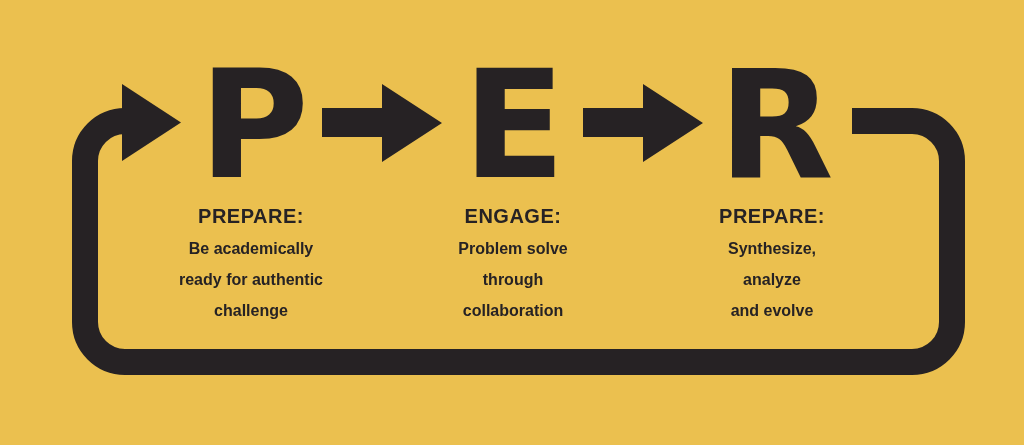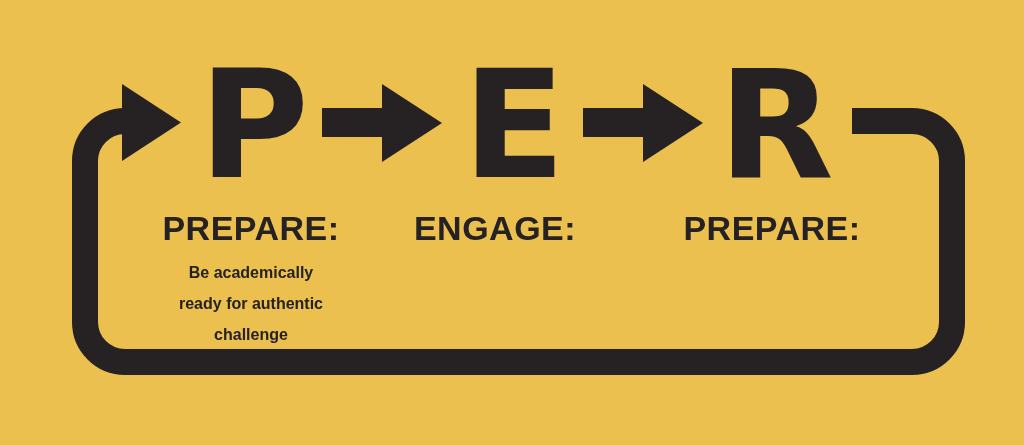--- a/index.html
+++ b/index.html
@@ -41,35 +41,35 @@
     fill: #262224;
   }
   .column {
     position: absolute;
     top: 200px;
     width: 290px;
     text-align: center;
     color: #262224;
   }
   .column-title {
-    margin: 12px;
-    font-size: 34px;
+    margin: 0;
+    font-size: 20px;
     line-height: 33px;
     font-weight: bold;
     letter-spacing: 0.5px;
   }
   .column-body {
     margin: 0;
     font-size: 16px;
     line-height: 31px;
     font-weight: bold;
     white-space: pre-line;
   }
   .col-prepare { left: 106px; }
-  .col-engage  { left: 350px; text-align: center; }
+  .col-engage  { left: 368px; text-align: center; }
   .col-reflect { left: 627px; }
 </style>
 </head>
 <body>
 
 <div class="canvas">
 
   <svg class="loop-svg" viewBox="0 0 1024 445" aria-hidden="true">
 
     <path class="loop-path" d="M 852 121 H 912 A 40 40 0 0 1 952 161 V 322 A 40 40 0 0 1 912 362 H 125 A 40 40 0 0 1 85 322 V 161 A 40 40 0 0 1 125 121 H 127"></path>
@@ -87,19 +87,25 @@
 
   <div class="column col-prepare">
     <h3 class="column-title">PREPARE:</h3>
     <p class="column-body">Be academically
 ready for authentic
 challenge</p>
   </div>
 
   <div class="column col-engage">
     <h3 class="column-title">ENGAGE:</h3>
+    <p class="column-body">Problem solve
+through
+collaboration</p>
   </div>
 
   <div class="column col-reflect">
     <h3 class="column-title">PREPARE:</h3>
+    <p class="column-body">Synthesize,
+analyze
+and evolve</p>
   </div>
 
 </div>
 
 </body></html>

